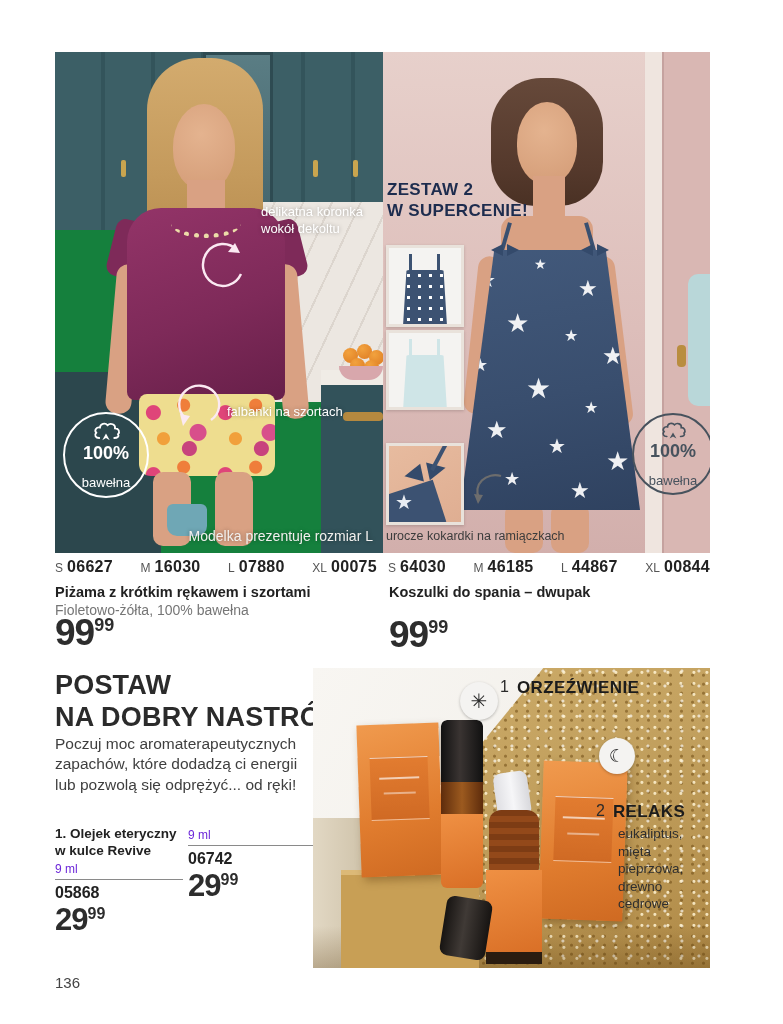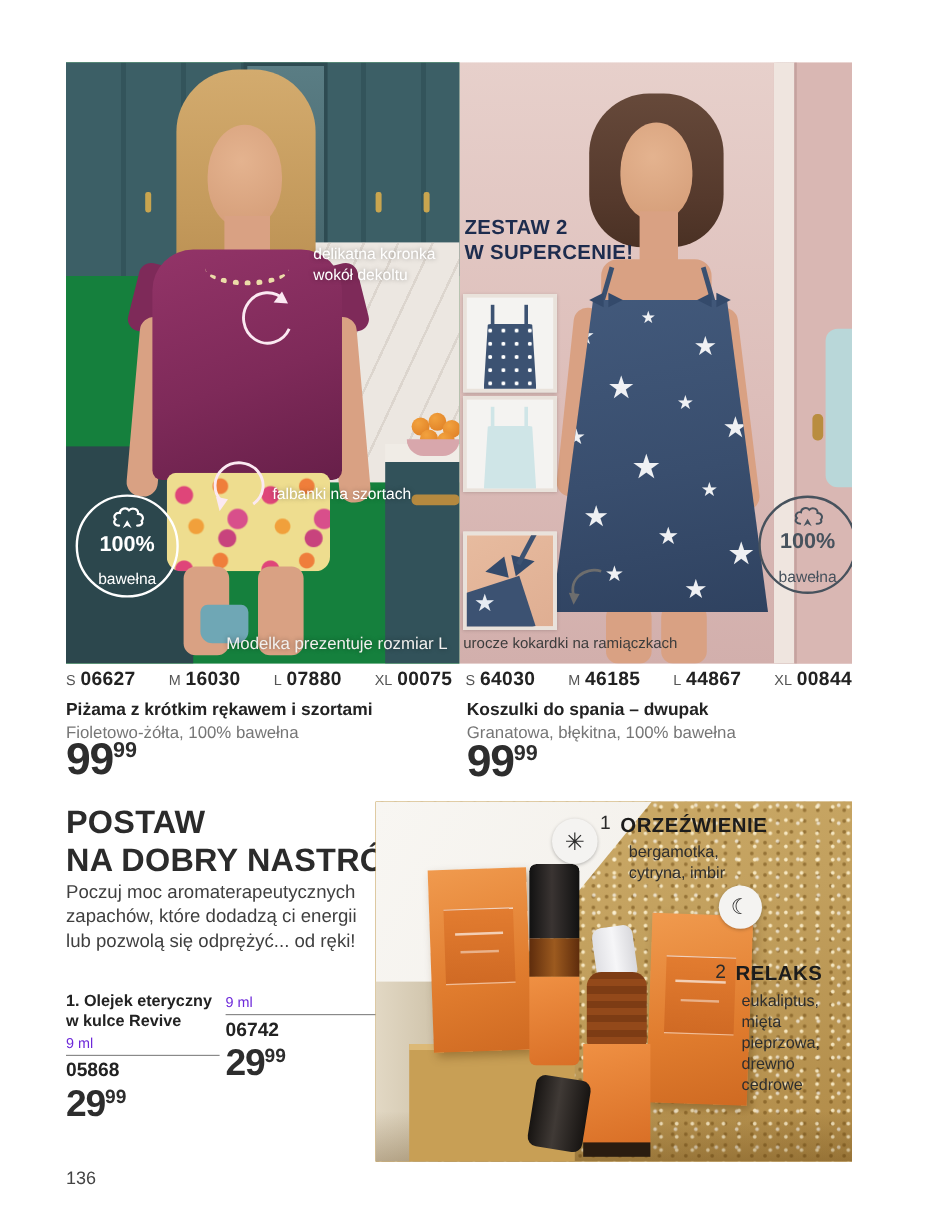--- a/index.html
+++ b/index.html
@@ -316,21 +316,20 @@
     <span><span class="sz">XL</span><span class="cd">00844</span></span>
   </div>
 
   <div class="pname" style="left:55px;top:584px;">Piżama z krótkim rękawem i szortami</div>
   <div class="pdesc" style="left:55px;top:602px;">Fioletowo-żółta, 100% bawełna</div>
   <div class="price" style="left:55px;top:614px;">
     <span class="main">99</span><span class="sup">99</span>
   </div>
 
   <div class="pname" style="left:389px;top:584px;">Koszulki do spania – dwupak</div>
-  <div class="pdesc" style="left:389px;top:602px;">Granatowa, błękitna, 100% bawełna</div>
   <div class="price" style="left:389px;top:616px;">
     <span class="main">99</span><span class="sup">99</span>
   </div>
 
   <div class="mood-h">
     <div>POSTAW</div>
     <div>NA DOBRY NASTRÓJ</div>
   </div>
   <div class="mood-body">Poczuj moc aromaterapeutycznych zapachów, które dodadzą ci energii lub pozwolą się odprężyć... od ręki!</div>
 
@@ -371,21 +370,20 @@
     </div>
     <div class="abs rollon-cap"></div>
     <div class="abs rollon-glass"></div>
     <div class="abs rollon-body"></div>
     <div class="abs rollon-base"></div>
     <div class="abs cap-lying"></div>
 
     <div class="icon-circle" style="left:147px;top:14px;width:38px;height:38px;font-size:20px;">✳</div>
     <div class="callout" style="left:187px;top:10px;">
       <span class="num">1</span><span class="ttl">ORZEŹWIENIE</span>
-      <div class="nts" style="width:112px;margin-left:24px;">bergamotka, cytryna, imbir</div>
     </div>
 
     <div class="icon-circle" style="left:286px;top:70px;width:36px;height:36px;font-size:18px;">☾</div>
     <div class="callout" style="left:283px;top:134px;">
       <span class="num">2</span><span class="ttl">RELAKS</span>
       <div class="nts" style="width:74px;margin-left:22px;">eukaliptus, mięta pieprzowa, drewno cedrowe</div>
     </div>
   </div>
 
   <div class="pagenum">136</div>

